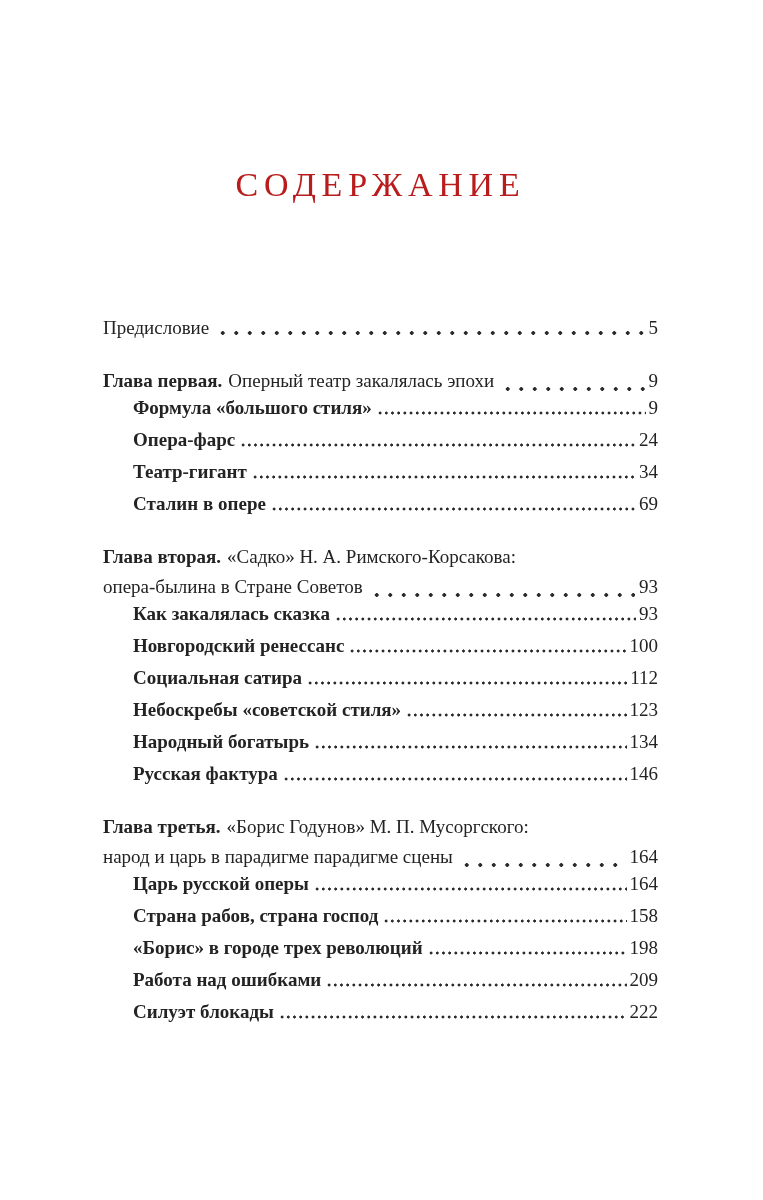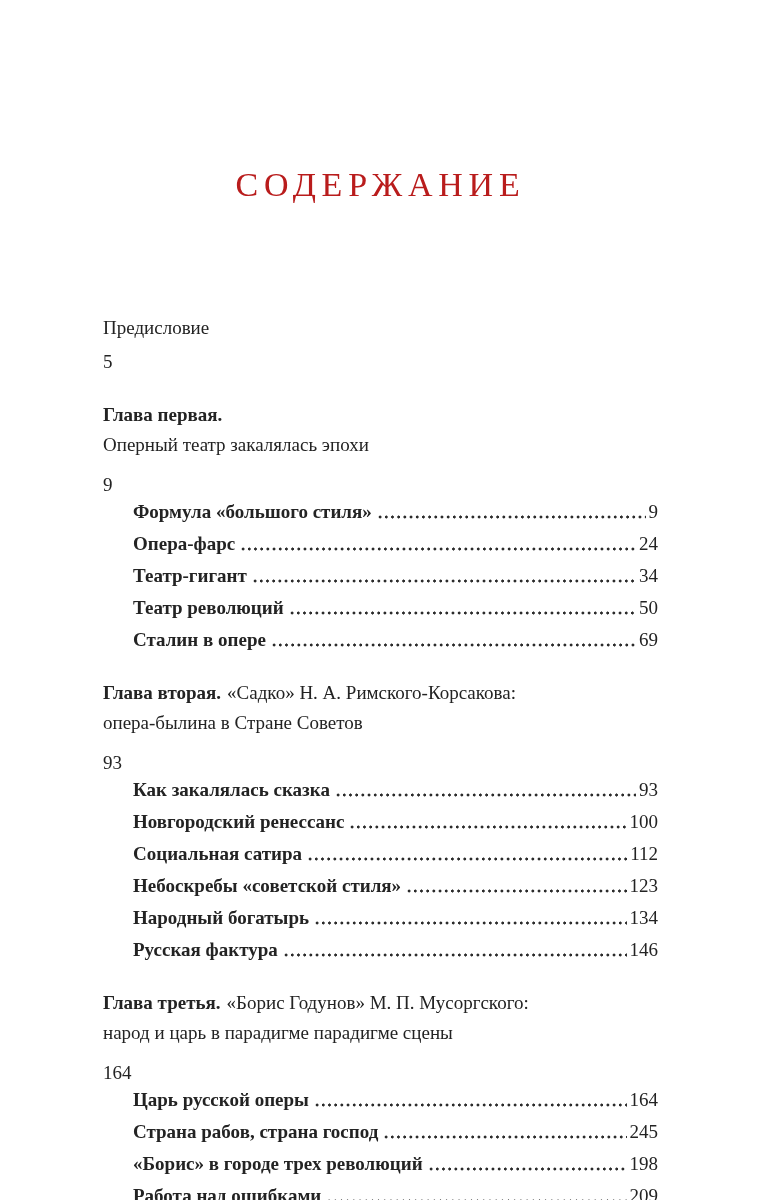--- a/index.html
+++ b/index.html
@@ -24,21 +24,20 @@
     white-space: nowrap;
   }
   .toc {
     margin-top: 112px;
     font-size: 19px;
   }
   .row {
     display: flex;
     align-items: baseline;
     line-height: 24px;
-    flex-direction: column;
   }
   .chapter { margin-top: 26px; }
   .ch-line1 { line-height: 30px; }
   .ch-line2 { line-height: 30px; justify-content: flex-end; }
   .ch-name { font-weight: 700; margin-right: 6px; white-space: nowrap; }
   .ch-sub { font-weight: 400; }
   .sections { }
   .section-row {
     display: flex;
     align-items: baseline;
@@ -97,25 +96,20 @@
           <span class="sec-label">Опера-фарс</span>
           <span class="leader dense"></span>
           <span class="pagenum">24</span>
         </div>
         <div class="section-row">
           <span class="sec-label">Театр-гигант</span>
           <span class="leader dense"></span>
           <span class="pagenum">34</span>
         </div>
         <div class="section-row">
-          <span class="sec-label">Театр революций</span>
-          <span class="leader dense"></span>
-          <span class="pagenum">50</span>
-        </div>
-        <div class="section-row">
           <span class="sec-label">Сталин в опере</span>
           <span class="leader dense"></span>
           <span class="pagenum">69</span>
         </div>
       </div>
     </div>
 
     <div class="chapter">
       <div class="ch-line1">
         <span class="ch-name">Глава вторая.</span><span class="ch-sub">«Садко» Н. А. Римского-Корсакова:</span>
@@ -170,21 +164,21 @@
       </div>
       <div class="sections">
         <div class="section-row">
           <span class="sec-label">Царь русской оперы</span>
           <span class="leader dense"></span>
           <span class="pagenum">164</span>
         </div>
         <div class="section-row">
           <span class="sec-label">Страна рабов, страна господ</span>
           <span class="leader dense"></span>
-          <span class="pagenum">245</span>
+          <span class="pagenum">158</span>
         </div>
         <div class="section-row">
           <span class="sec-label">«Борис» в городе трех революций</span>
           <span class="leader dense"></span>
           <span class="pagenum">198</span>
         </div>
         <div class="section-row">
           <span class="sec-label">Работа над ошибками</span>
           <span class="leader dense"></span>
           <span class="pagenum">209</span>

